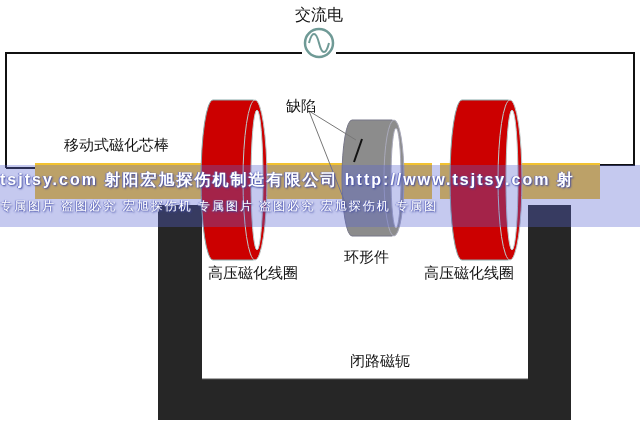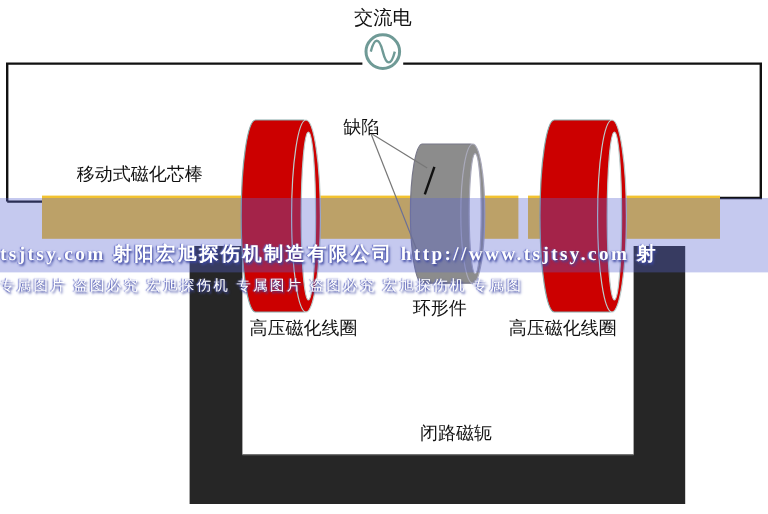--- a/index.html
+++ b/index.html
@@ -6,24 +6,23 @@
     body {
       width: 640px; height: 428px; position: relative; overflow: hidden;
       background: #ffffff;
       font-family: "DejaVu Sans", "Liberation Sans", sans-serif;
     }
     .abs { position: absolute; }
     .label { font-size: 15px; color: #111; white-space: nowrap; }
     svg { position: absolute; left: 0; top: 0; }
     .wm {
       position: absolute; left: 0; width: 640px; white-space: nowrap; overflow: hidden;
-      font-family: Liberation Serif, serif;
+      font-family: Liberation Sans, sans-serif;
       color: #ffffff; text-shadow: 1px 1px 2px #3c46a0, -1px 0 1px #6a72c8;
       letter-spacing: 2px;
-      margin-top: 32px;
     }
   </style>
 </head>
 <body>
 
 <svg width="640" height="428" viewBox="0 0 640 428">
 
   <polyline points="6,168 6,53 302,53" fill="none" stroke="#111" stroke-width="2"></polyline>
   <polyline points="336,53 634,53 634,165 600,165" fill="none" stroke="#111" stroke-width="2"></polyline>
   <line x1="6" y1="168" x2="40" y2="168" stroke="#111" stroke-width="2"></line>

